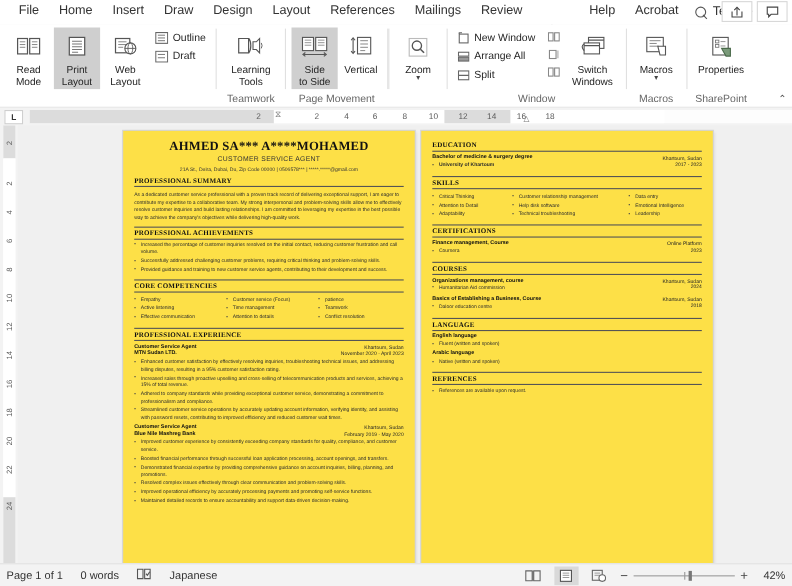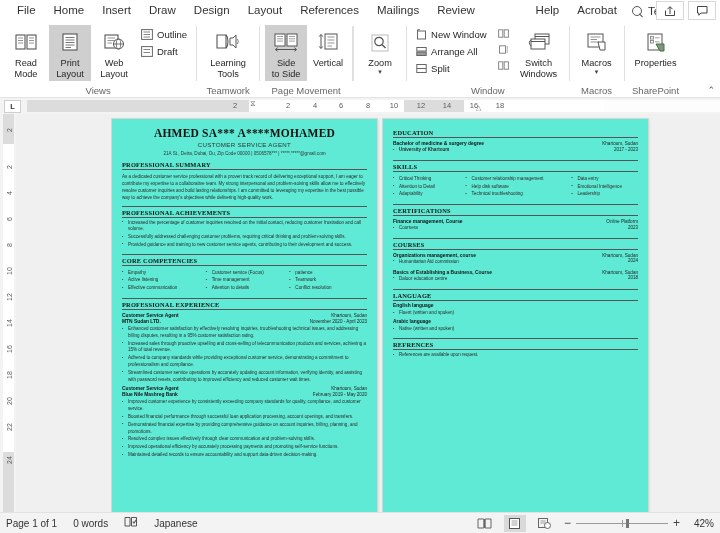--- a/index.html
+++ b/index.html
@@ -112,21 +112,21 @@
     transform: translate(-50%,-50%) rotate(-90deg); white-space:nowrap;
   }
 
   
   .workspace {
     position: absolute; left: 16px; right: 0; top: 114px; bottom: 21px;
     background: #f0f0f0; overflow: hidden;
   }
   .pages { position:absolute; left: 96px; top: 5px; display:flex; gap: 6px; }
   .page {
-    width: 265px; height: 396px; background: #5eead4;
+    width: 265px; height: 396px; background: #fde047;
     box-shadow: 0 0 0 1px #d4d4d4, 1px 1px 3px rgba(0,0,0,0.13);
     padding: 8px 10px; overflow: hidden;
   }
 
   
   .cv-name {
     text-align:center; font-family: "Liberation Serif", serif;
     font-weight: bold; font-size: 11.5px; color: #111; letter-spacing: .2px;
   }
   .cv-role { text-align:center; font-size: 6.2px; color:#333; margin-top:1.5px; letter-spacing:.3px; }
@@ -277,21 +277,20 @@
           <div class="smbtn">
             <svg width="12" height="11" viewBox="0 0 12 11">
               <rect x="0.6" y="0.6" width="10.8" height="9.8" fill="none" stroke="#666" stroke-width="1"></rect>
               <line x1="2.5" y1="3.5" x2="9" y2="3.5" stroke="#777" stroke-width=".9"></line>
               <line x1="2.5" y1="6.5" x2="9" y2="6.5" stroke="#777" stroke-width=".9"></line>
             </svg>
             <span class="lb">Draft</span>
           </div>
         </div>
       </div>
-      <div class="rgroup-label">Views</div>
     </div>
 
     <div class="rsep"></div>
 
     <div class="rgroup">
       <div class="rgroup-body">
         <div class="bigbtn" style="width:52px">
           <span class="ic">
             <svg width="28" height="22" viewBox="0 0 28 22">
               <path d="M3 3 H12 V16 H3 Z" fill="none" stroke="#555" stroke-width="1.1"></path>

